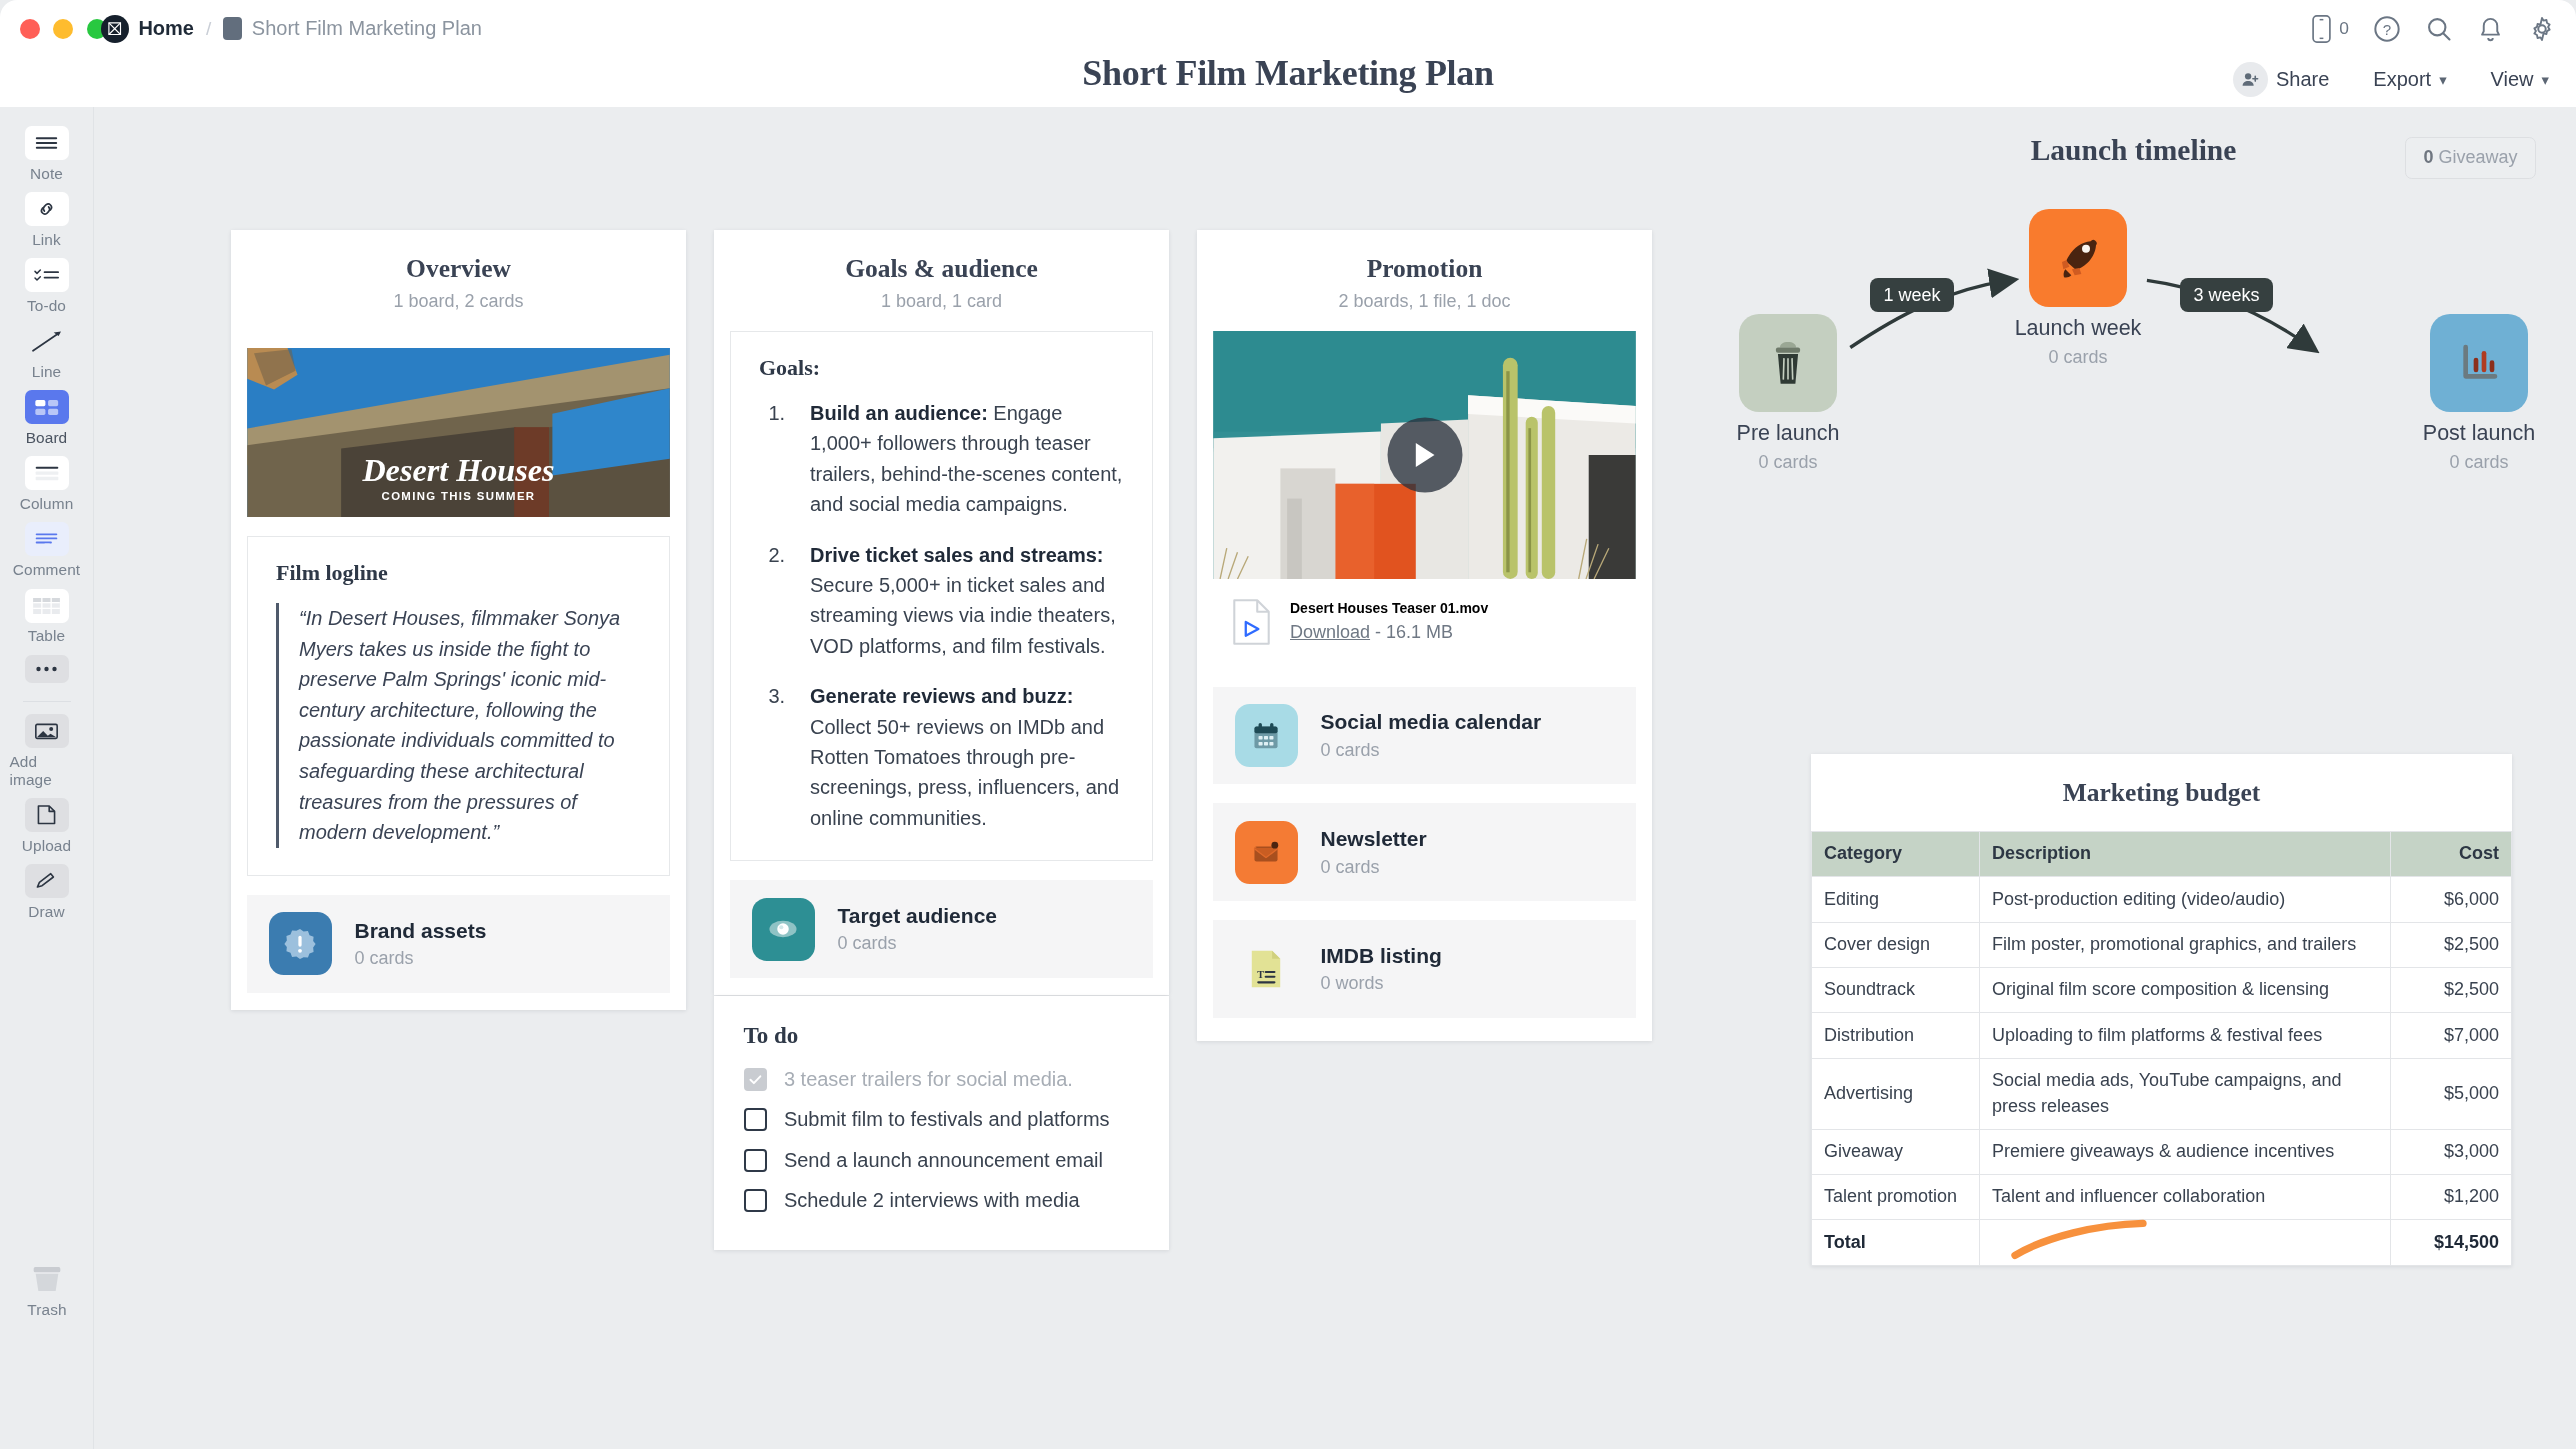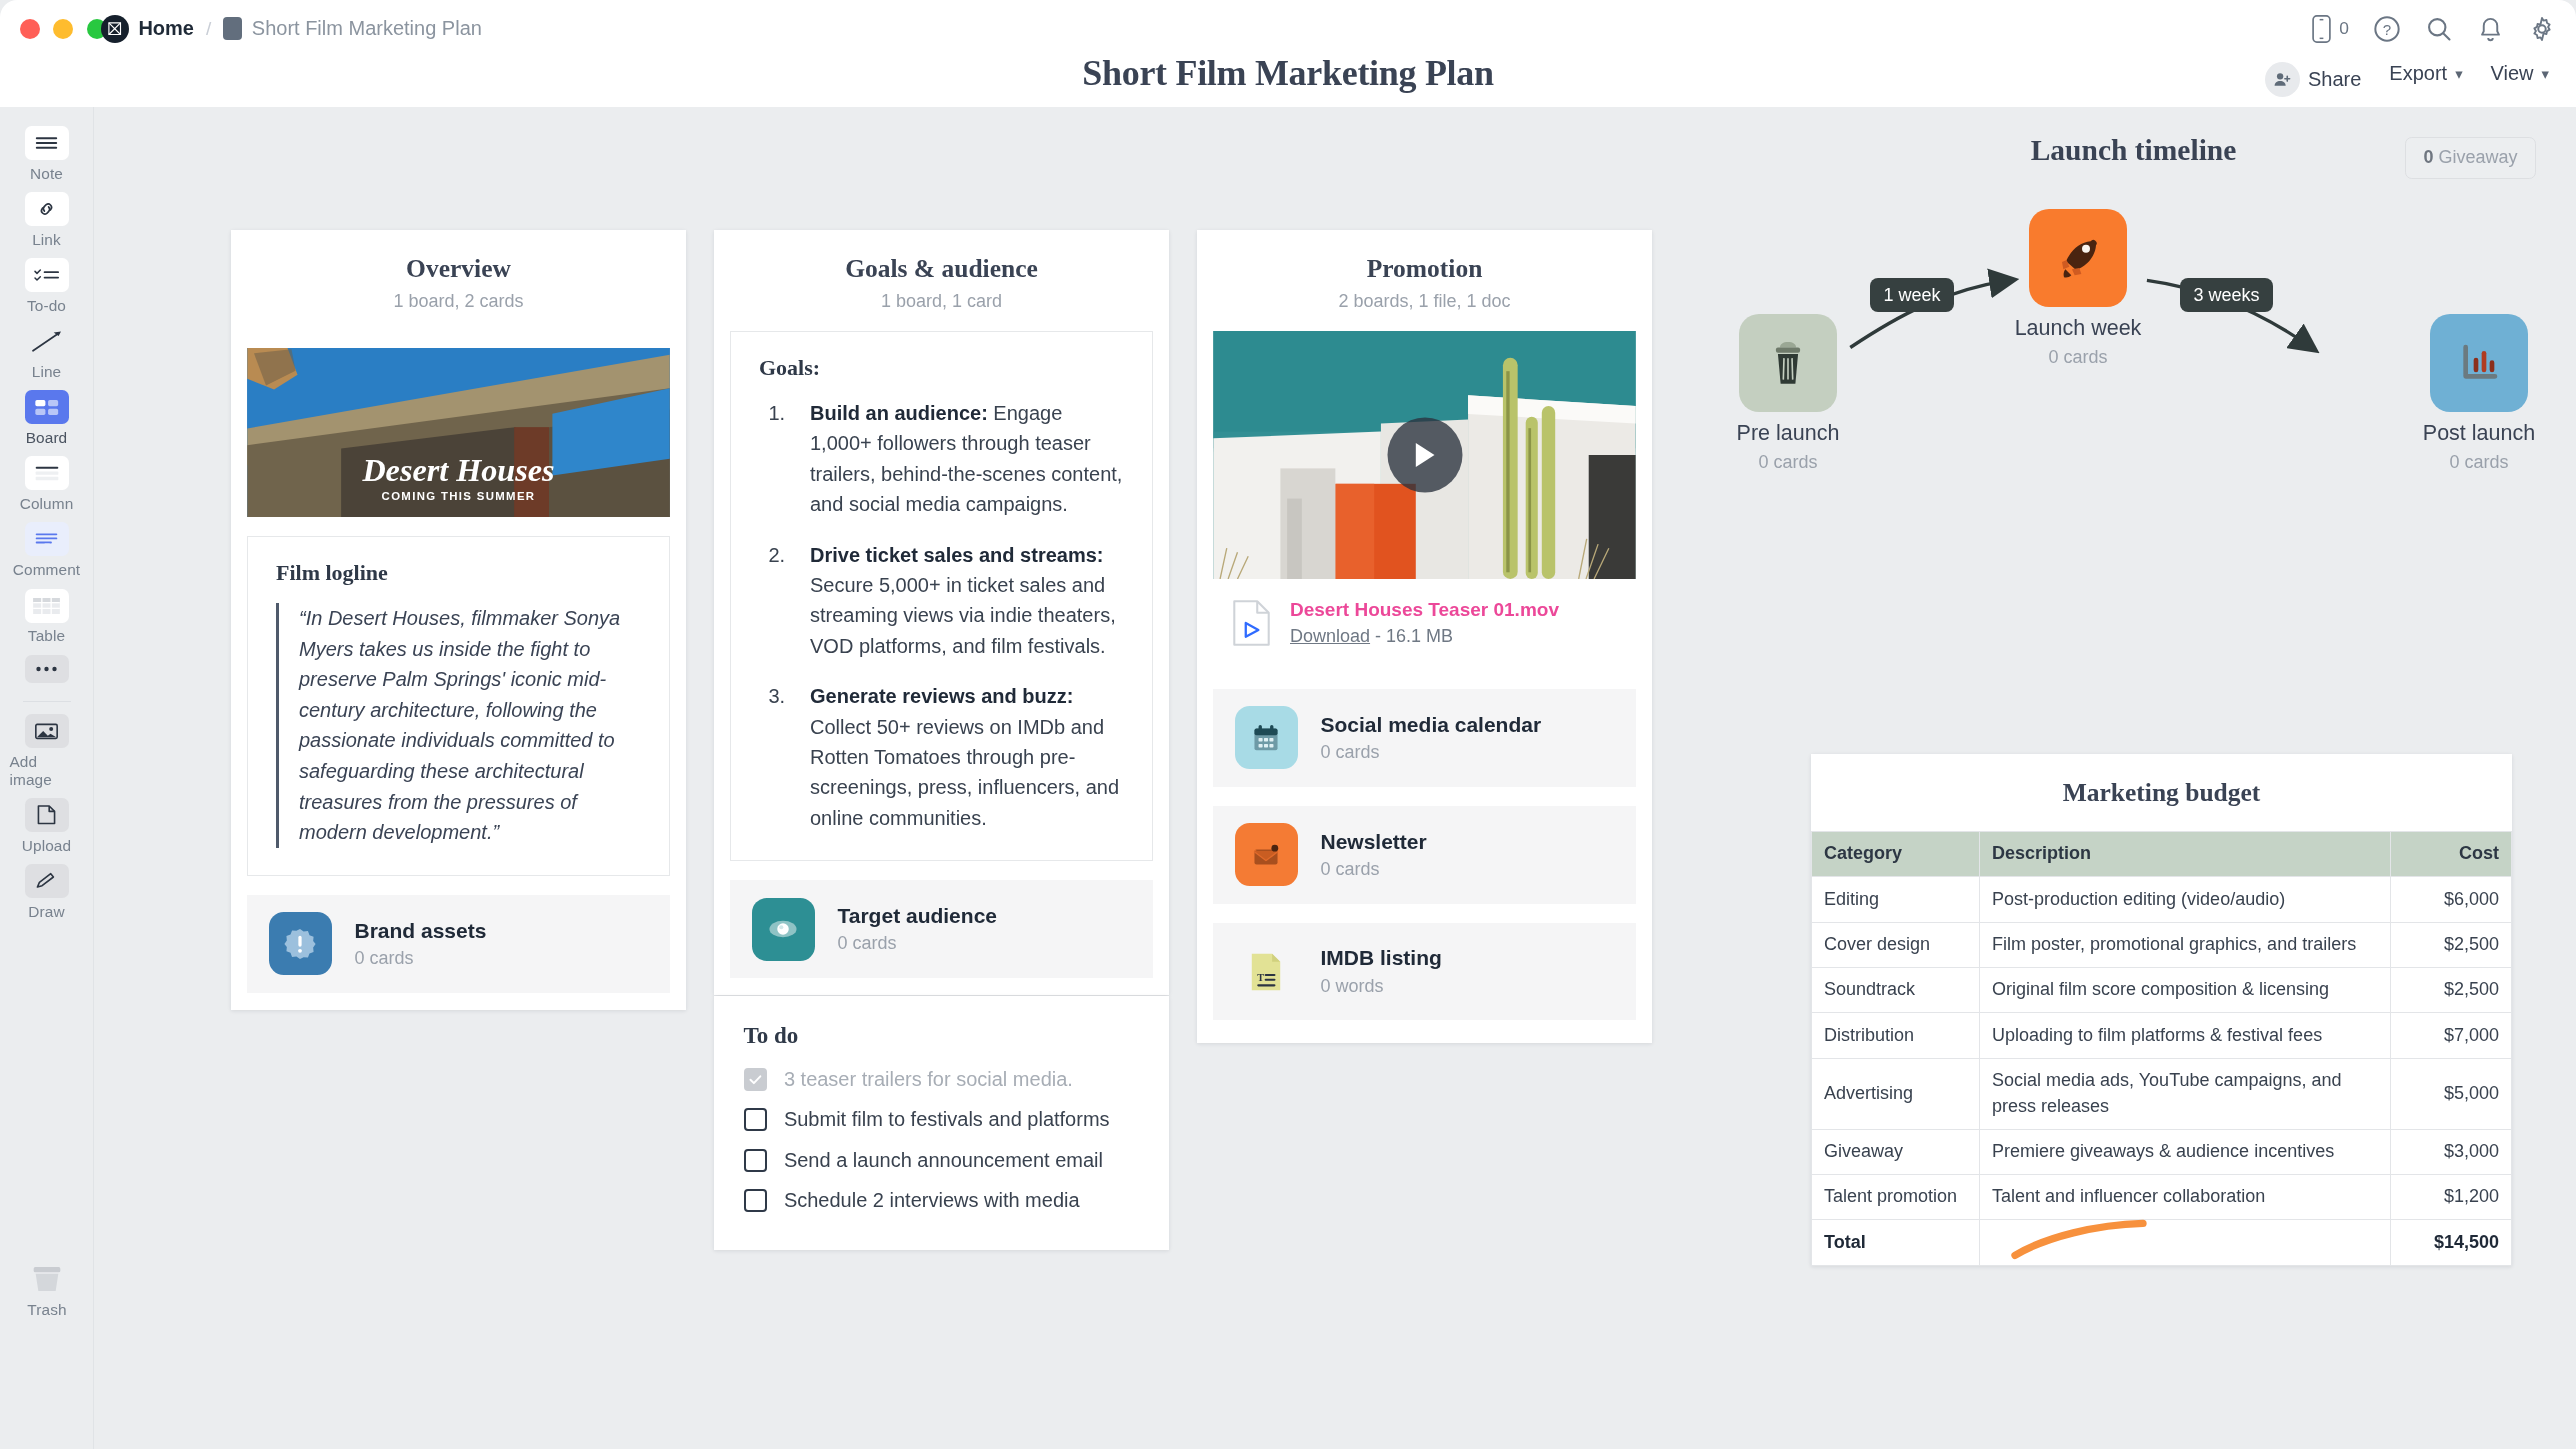--- a/index.html
+++ b/index.html
@@ -51,21 +51,21 @@
   .ticount { font-size: 17.4px; color: #6b7684; }
 
   #doc-title {
     position: absolute; left: 0; top: 52px; width: 2576px;
     text-align: center; font-size: 36px; font-weight: bold;
     color: #3a4354; letter-spacing: -0.3px;
   }
 
   #actionbar {
     position: absolute; right: 27px; top: 62px;
-    display: flex; align-items: flex-start; gap: 28px;
+    display: flex; align-items: center; gap: 44px;
   }
   .act { font-size: 20px; color: #3a4354; display: flex; align-items: center; gap: 8px; cursor: pointer; }
   .avatar-add {
     width: 35px; height: 35px; border-radius: 50%; background: #e8eaed;
     display: flex; align-items: center; justify-content: center;
   }
   .chev { font-size: 14.8px; color: #5c6674; }
 
   
   #sidebar {
@@ -154,21 +154,21 @@
   
   .media { margin: 19px 16px 0; }
   .thumb { position: relative; width: 100%; height: 248px; overflow: hidden; }
   .playbtn {
     position: absolute; left: 50%; top: 50%; transform: translate(-50%,-50%);
     width: 75px; height: 75px; border-radius: 50%; background: rgba(42,50,62,0.78);
     display: flex; align-items: center; justify-content: center; cursor: pointer;
   }
   .filerow { display: flex; align-items: center; gap: 19px; padding: 20px 19px 23px; }
   .file-ico { width: 39px; height: 46px; flex: none; }
-  .file-name { font-size: 19px; font-weight: bold; color: #ec4899; text-align: center; }
+  .file-name { font-size: 14px; font-weight: bold; color: #000000; text-align: center; }
   .file-meta { font-size: 18px; color: #6f7884; margin-top: 5.4px; }
   .file-meta u { text-decoration: underline; cursor: pointer; }
 
   
   #timeline { position: absolute; left: 1610px; top: 27px; width: 859px; height: 376px; }
   #tl-title { position: absolute; left: 0; top: 0; width: 859px; text-align: center; font-size: 29.5px; font-weight: bold; color: #3a4354; }
   .tl-node { position: absolute; text-align: center; }
   .tl-ico { width: 98px; height: 98px; border-radius: 20px; display: flex; align-items: center; justify-content: center; margin: 0 auto; }
   .tl-name { font-size: 21.5px; color: #3a4354; margin-top: 9.4px; }
   .tl-sub { font-size: 18px; color: #9aa1ab; margin-top: 5.4px; }

